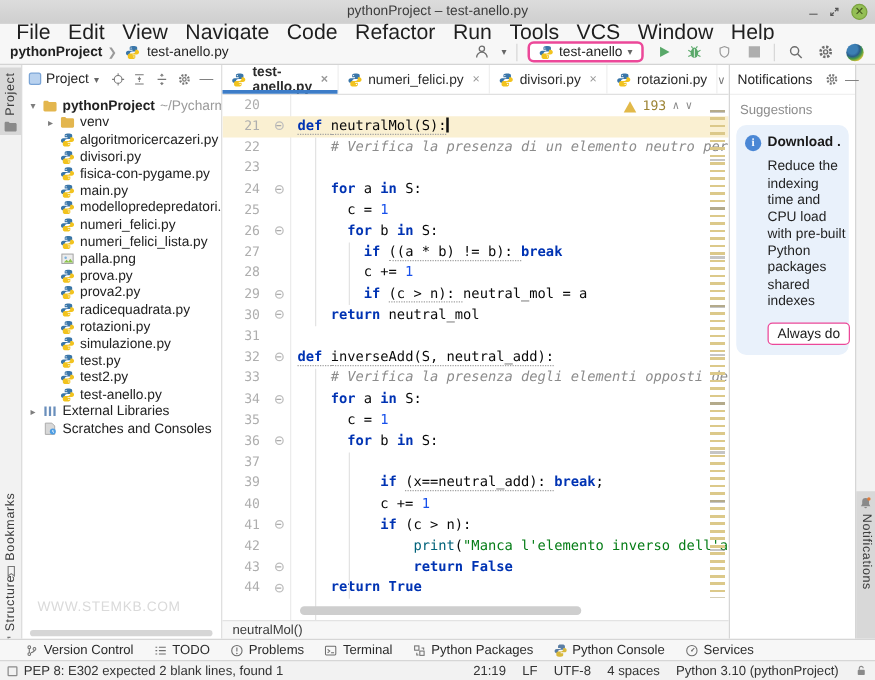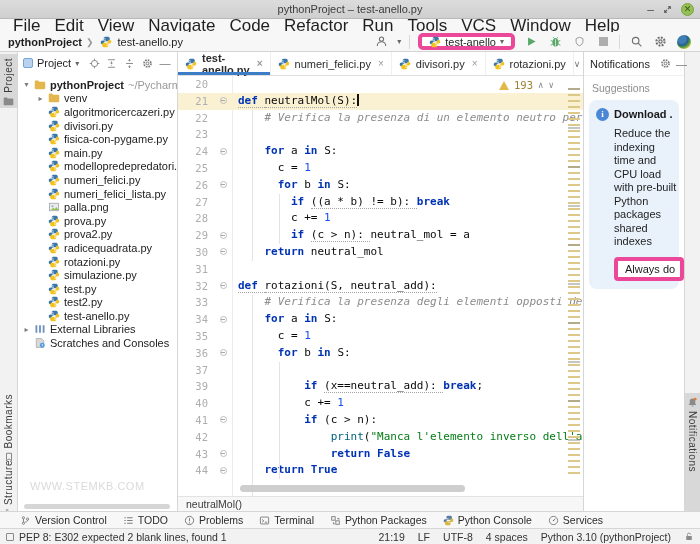--- a/index.html
+++ b/index.html
@@ -17,21 +17,21 @@
   .mi{font-size:17px;color:#1f1f1f;padding:0 7px;}
   .mi u{text-decoration:underline;}
   
   .toolbar{position:absolute;left:0;top:32px;width:700px;height:20px;background:#f7f7f7;border-bottom:1px solid #d4d4d4;display:flex;align-items:center;padding:0 8px;}
   .crumb{display:flex;align-items:center;font-size:11px;color:#1f1f1f;gap:4px;}
   .crumb .b{font-weight:bold;}
   .crumb .sep{color:#9a9a9a;font-size:9px;}
   .tb-right{margin-left:auto;display:flex;align-items:center;gap:8px;}
   .tbi{display:inline-flex;align-items:center;justify-content:center;width:16px;height:16px;}
   .tdiv{width:1px;height:14px;background:#d8d8d8;}
-  .pill{display:inline-flex;align-items:center;gap:4px;border:4px solid #ec4899;border-radius:5px;background:#fff;height:17px;padding:0 7px;font-size:11px;color:#1f1f1f;}
+  .pill{display:inline-flex;align-items:center;gap:4px;border:2px solid #ec4899;border-radius:5px;background:#fff;height:17px;padding:0 7px;font-size:11px;color:#1f1f1f;}
   .dd{color:#666;font-size:8px;}
   .stopsq{width:9px;height:9px;background:#aeaeae;}
   .sphere{width:14px;height:14px;border-radius:50%;background:radial-gradient(circle at 35% 30%,#3c7fb5 0 30%,#2a5d8a 45%,#4a9c44 60%,#f0c83c 80%,#d8a31f 100%);}
   
   .stripe-l{position:absolute;left:0;top:52px;width:18px;height:459px;background:#f2f2f2;border-right:1px solid #d6d6d6;}
   .stripe-r{position:absolute;left:684px;top:52px;width:16px;height:459px;background:#f2f2f2;border-left:1px solid #d6d6d6;}
   .sitem{position:absolute;left:0;width:100%;display:flex;flex-direction:column;align-items:center;gap:3px;padding:4px 0;font-size:10px;color:#3c3c3c;}
   .sitem.on{background:#d8d8d8;}
   .vtext{writing-mode:vertical-rl;letter-spacing:.5px;}
   .vtext.flip{transform:rotate(180deg);}
@@ -85,21 +85,21 @@
   .npanel{position:absolute;left:583px;top:52px;width:101px;height:459px;background:#fff;border-left:1px solid #d6d6d6;}
   .nhead{height:24px;display:flex;align-items:center;gap:5px;padding:0 6px;font-size:11px;color:#1f1f1f;border-bottom:1px solid #f0f0f0;}
   .nhead .grow{flex:1;}
   .nhead .hic{color:#777;display:inline-flex;}
   .nsection{font-size:10.5px;color:#8c8c8c;padding:6px 8px 4px;}
   .ncard{margin:2px 5px;background:#e9f1fb;border-radius:8px;padding:8px 7px 8px 7px;}
   .ncard .trow2{display:flex;align-items:flex-start;gap:5px;}
   .infoi{flex:none;width:13px;height:13px;border-radius:50%;background:#4a87d5;color:#fff;font-size:9px;font-weight:bold;text-align:center;line-height:13px;font-family:"Liberation Serif",serif;}
   .ntitle{font-size:11px;font-weight:bold;color:#1a1a1a;white-space:nowrap;overflow:hidden;}
   .nbody{margin:6px 0 8px 18px;font-size:11px;line-height:13.5px;color:#1f1f1f;width:64px;}
-  .nbtn{margin-left:18px;background:#fff;border:4px solid #ec4899;border-radius:4px;font-size:11px;color:#1a1a1a;padding:2px 7px;white-space:nowrap;overflow:hidden;max-width:70px;}
+  .nbtn{margin-left:18px;background:#fff;border:1px solid #ec4899;border-radius:4px;font-size:11px;color:#1a1a1a;padding:2px 7px;white-space:nowrap;overflow:hidden;max-width:70px;}
   
   .btoolbar{position:absolute;left:0;top:511px;width:700px;height:17px;background:#f7f7f7;border-top:1px solid #d6d6d6;display:flex;align-items:center;gap:16px;padding-left:20px;}
   .btool{display:inline-flex;align-items:center;gap:4px;font-size:10.5px;color:#2b2b2b;}
   
   .statusbar{position:absolute;left:0;top:528px;width:700px;height:16px;background:#f2f2f2;border-top:1px solid #d6d6d6;display:flex;align-items:center;font-size:10.5px;color:#333;padding:0 6px;}
   .stmsg{display:flex;align-items:center;gap:5px;}
   .stsq{width:8px;height:8px;border:1px solid #8a8a8a;border-radius:1px;}
   .stright{margin-left:auto;display:flex;align-items:center;gap:13px;}
   svg{display:block;}
 </style>
@@ -590,21 +590,21 @@
           <span class="cl"><span class="">    </span><span class="k">return </span><span class="">neutral_mol</span></span>
         </div>
         <div class="crow">
           <span class="ln">31</span>
           <span class="fold"></span>
           <span class="cl"></span>
         </div>
         <div class="crow">
           <span class="ln">32</span>
           <span class="fold"><i class="fm"></i></span>
-          <span class="cl"><span class="k u">def </span><span class=" u">rotazioni(S, neutral_add):</span></span>
+          <span class="cl"><span class="k u">def </span><span class=" u">inverseAdd(S, neutral_add):</span></span>
         </div>
         <div class="crow">
           <span class="ln">33</span>
           <span class="fold"></span>
           <span class="cl"><span class="">    </span><span class="c"># Verifica la presenza degli elementi opposti dell'addizione</span></span>
         </div>
         <div class="crow">
           <span class="ln">34</span>
           <span class="fold"><i class="fm"></i></span>
           <span class="cl"><span class="">    </span><span class="k">for </span><span class="">a </span><span class="k">in </span><span class="">S:</span></span>

